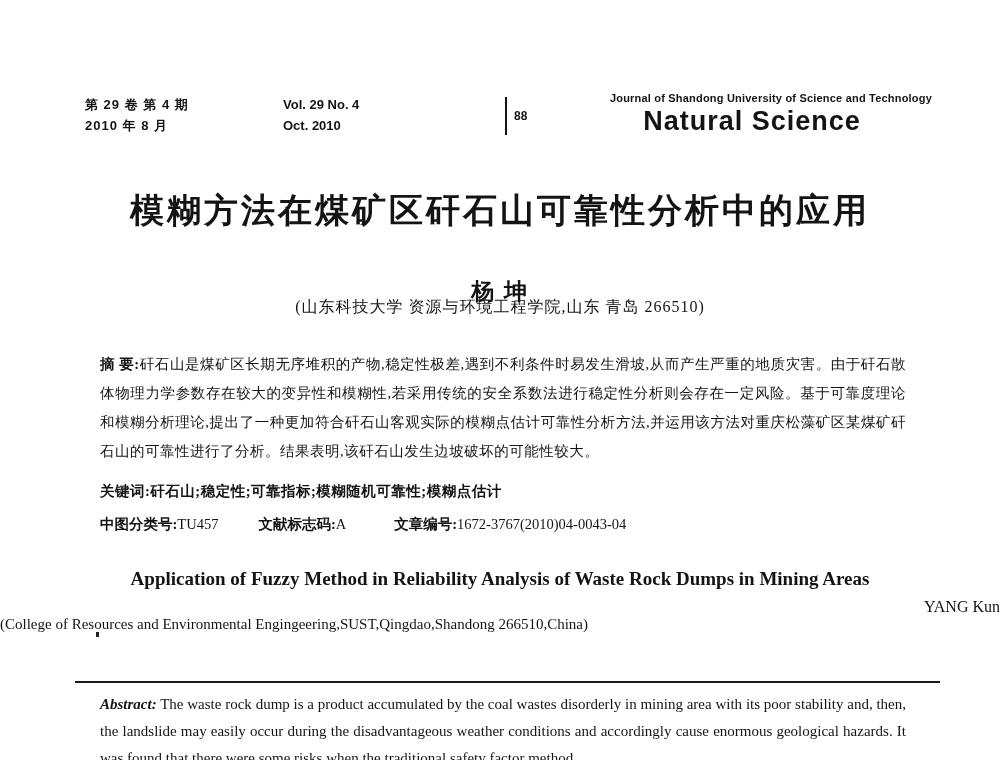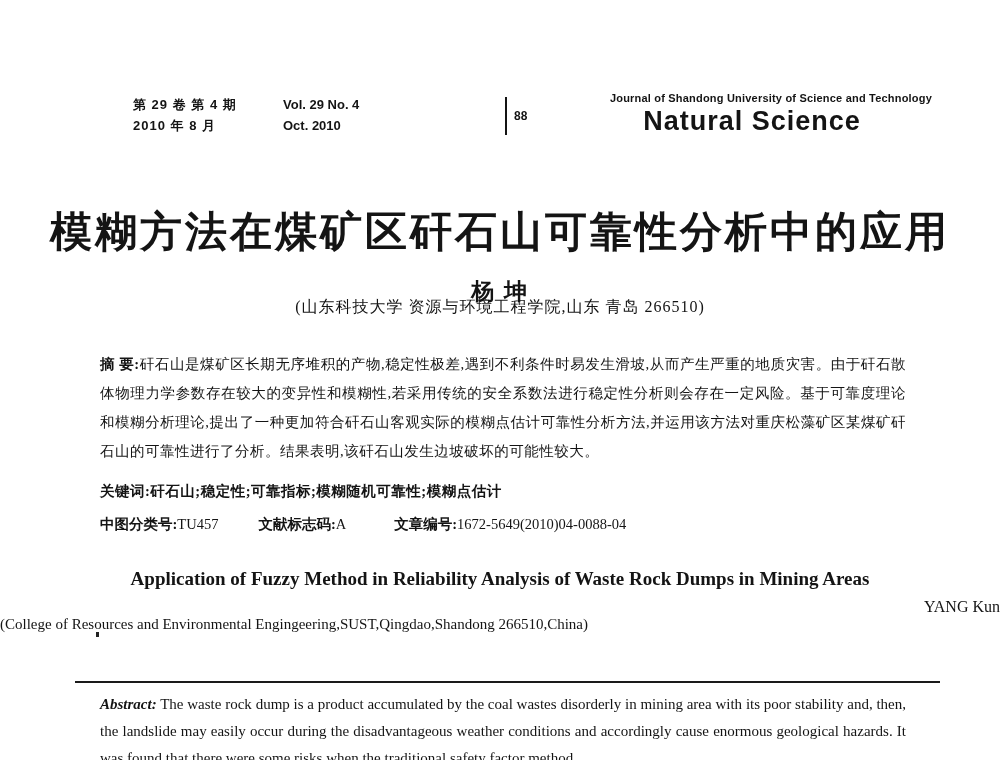--- a/index.html
+++ b/index.html
@@ -12,21 +12,20 @@
     color: #141414;
     overflow: hidden;
   }
 
   
   .hdr-left {
     position: absolute; left: 85px; top: 94px;
     font-family: "Liberation Sans", sans-serif;
     font-weight: bold; font-size: 13px; line-height: 21px;
     letter-spacing: 1px;
-    margin-left: 48px;
   }
   .hdr-mid {
     position: absolute; left: 283px; top: 94px;
     font-family: "Liberation Sans", sans-serif;
     font-weight: bold; font-size: 13px; line-height: 21px;
   }
   .hdr-pageno {
     position: absolute; left: 505px; top: 97px;
     display: flex; align-items: center;
   }
@@ -47,23 +46,23 @@
   }
   .journal-sub {
     font-family: "Liberation Sans", sans-serif;
     font-size: 27px; font-weight: bold; letter-spacing: 1px;
     margin-top: 2px;
     text-align: center;
   }
 
   
   .title-cn {
-    position: absolute; left: 0; top: 204px; width: 100%;
+    position: absolute; left: 0; top: 188px; width: 100%;
     text-align: center;
-    font-size: 42px; font-weight: bold;
+    font-size: 34px; font-weight: bold;
     letter-spacing: 3px;
     font-family: "Liberation Serif", serif;
   }
   .author-cn {
     position: absolute; left: 0; top: 252px; width: 100%;
     text-align: center; font-size: 23px; font-weight: bold;
     letter-spacing: 2px;
     margin-top: 24px;
   }
   .affil-cn {
@@ -149,21 +148,21 @@
   <div class="author-cn">杨  坤</div>
   <div class="affil-cn">(山东科技大学 资源与环境工程学院,山东 青岛 266510)</div>
 
   <p class="abs-cn"><span class="lbl">摘  要:</span><span>矸石山是煤矿区长期无序堆积的产物,稳定性极差,遇到不利条件时易发生滑坡,从而产生严重的地质灾害。由于矸石散体物理力学参数存在较大的变异性和模糊性,若采用传统的安全系数法进行稳定性分析则会存在一定风险。基于可靠度理论和模糊分析理论,提出了一种更加符合矸石山客观实际的模糊点估计可靠性分析方法,并运用该方法对重庆松藻矿区某煤矿矸石山的可靠性进行了分析。结果表明,该矸石山发生边坡破坏的可能性较大。</span></p>
 
   <p class="kw"><span class="lbl">关键词:</span><span>矸石山;稳定性;可靠指标;模糊随机可靠性;模糊点估计</span></p>
 
   <div class="clc-line">
     <span class="seg1"><span class="lbl">中图分类号:</span><span>TU457</span></span>
     <span class="seg2"><span class="lbl">文献标志码:</span><span>A</span></span>
-    <span class="seg3"><span class="lbl">文章编号:</span><span>1672-5649(2010)04-0088-04</span></span>
+    <span class="seg3"><span class="lbl">文章编号:</span><span>1672-3767(2010)04-0043-04</span></span>
   </div>
 
   <div class="title-en">Application of Fuzzy Method in Reliability Analysis of Waste Rock Dumps in Mining Areas</div>
   <div class="author-en">YANG Kun</div>
   <div class="affil-en">(College of Resources and Environmental Engingeering,SUST,Qingdao,Shandong 266510,China)</div>
   <div class="stray-mark"></div>
 
   <div class="rule"></div>
   <p class="abs-en"><span class="lbl">Abstract:</span><span> </span><span>The waste rock dump is a product accumulated by the coal wastes disorderly in mining area with its poor stability and, then, the landslide may easily occur during the disadvantageous weather conditions and accordingly cause enormous geological hazards. It was found that there were some risks when the traditional safety factor method</span></p>
 

